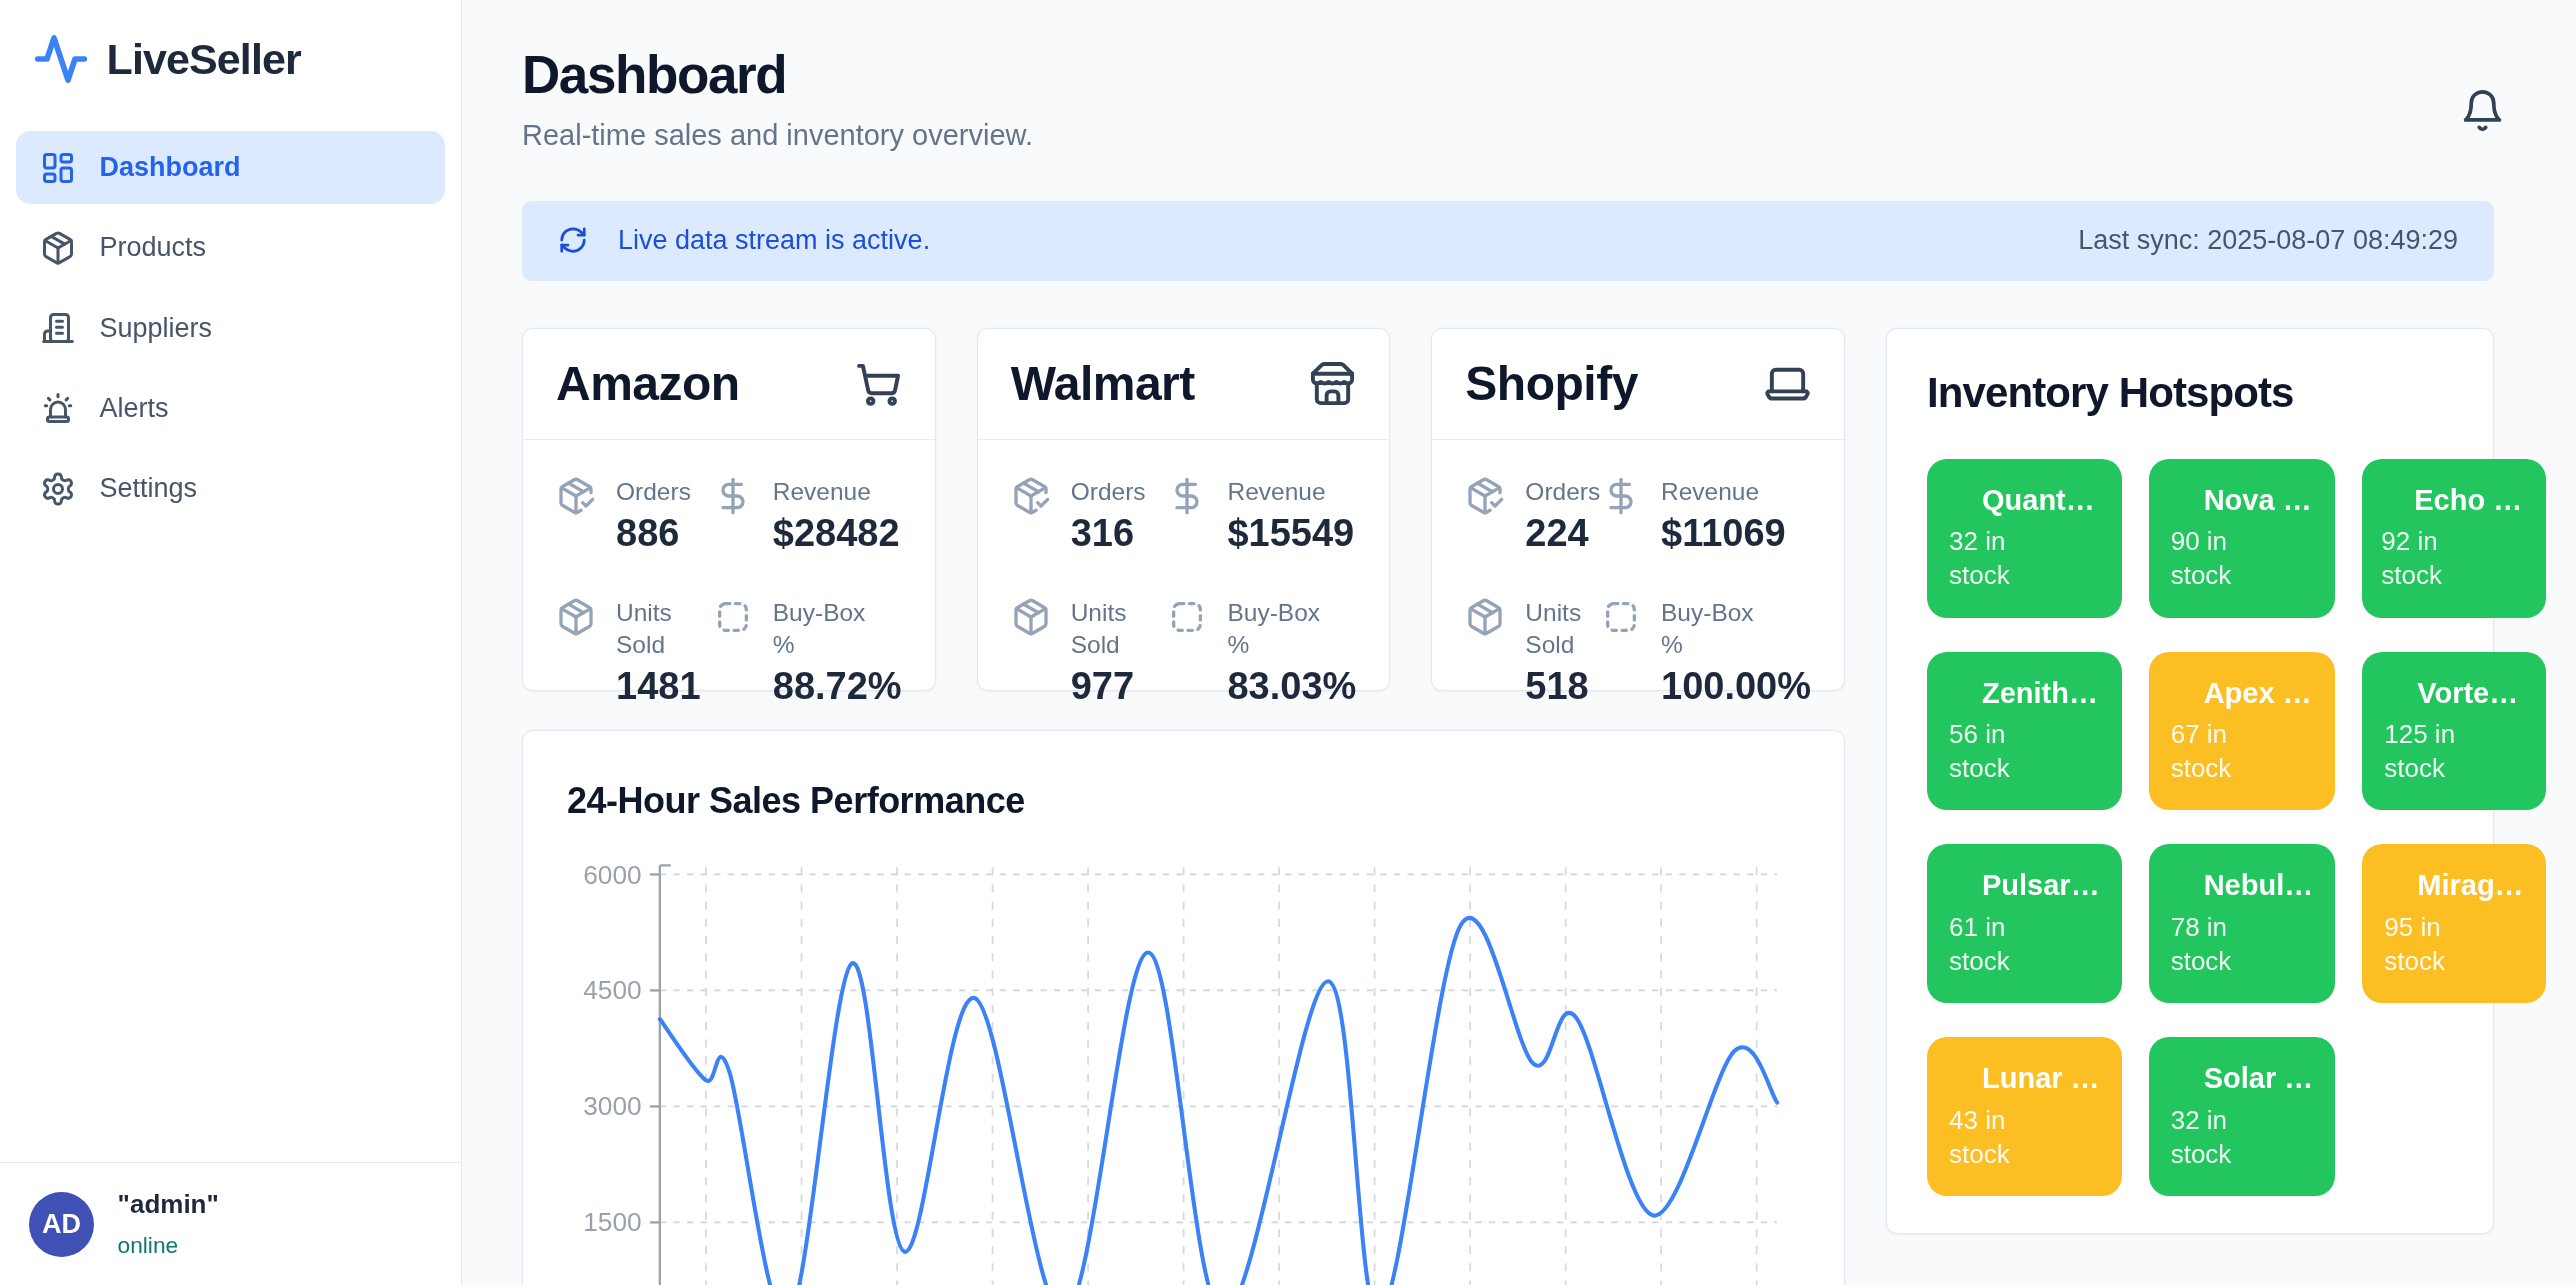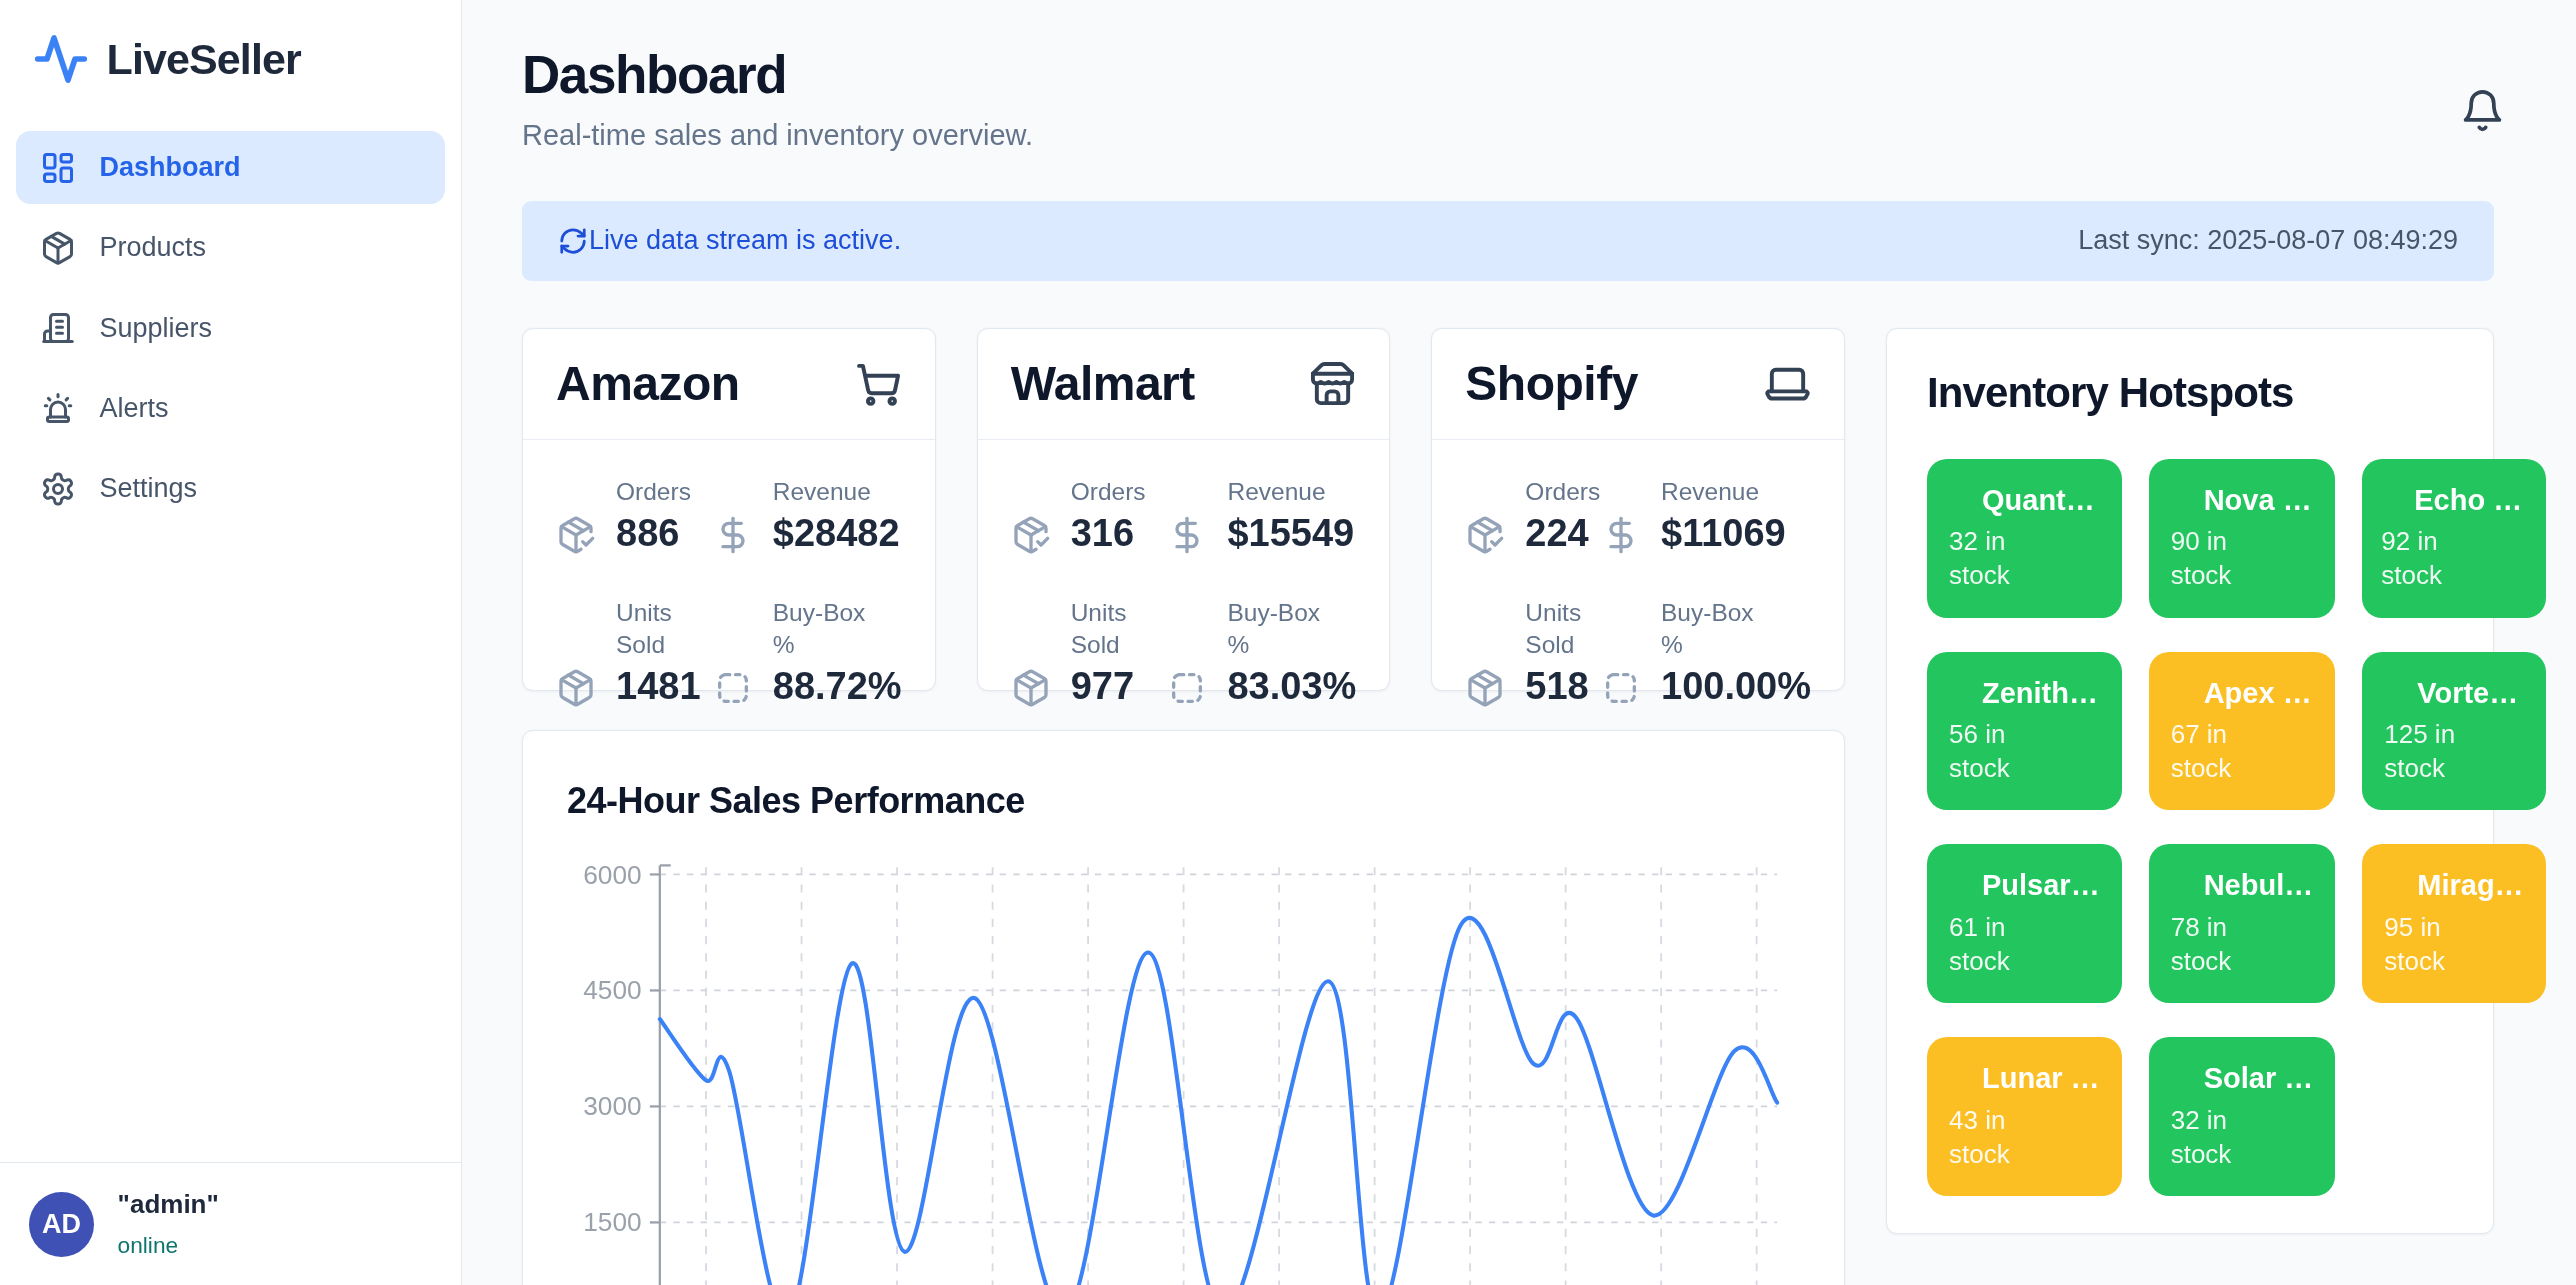--- a/index.html
+++ b/index.html
@@ -44,41 +44,41 @@
   .main-header { display:flex; justify-content:space-between; align-items:flex-start; }
   .page-title { font-size:53px; font-weight:800; color:#0f172a; letter-spacing:-1.4px; }
   .page-subtitle { font-size:29px; color:#64748b; margin-top:13.6px; }
   .bell-btn { background:none; border:none; cursor:pointer; margin-top:44px; margin-right:-11px; }
   .bell-btn svg { width:45px; height:45px; color:#334155; }
 
   .banner {
     margin-top:49px; height:80px; background:#dbeafe; border-radius:9px;
     display:flex; align-items:center; justify-content:space-between; padding:0 36px;
   }
-  .banner-left { display:flex; align-items:center; gap:1px; color:#1d4ed8; font-size:27px; font-weight:500; }
+  .banner-left { display:flex; gap:30px; color:#1d4ed8; font-size:27px; font-weight:500; }
   .banner-left svg { width:30px; height:30px; }
   .banner-sync { font-size:27px; color:#475569; }
 
   .content-row { display:flex; gap:41px; margin-top:47px; }
   .left-col { width:1323px; min-width:1323px; }
 
   
   .cards-row { display:flex; gap:41px; }
   .mcard {
     flex:1; height:363px; background:#fff; border:0.9px solid #e2e8f0; border-radius:11px;
     box-shadow:0 0.9px 2.7px rgba(15,23,42,.05);
   }
   .mcard-head {
     height:111px; padding:0 33px; border-bottom:0.9px solid #e9edf3;
     display:flex; align-items:center; justify-content:space-between;
   }
   .mcard-title { font-size:48px; font-weight:800; color:#0f172a; letter-spacing:-0.5px; }
   .mcard-icon { width:47px; height:47px; color:#334155; }
   .mcard-stats { display:grid; grid-template-columns:1fr 1fr; row-gap:42px; padding:36px 33px; }
-  .stat { display:flex; align-items:flex-end; gap:20px; }
+  .stat { display:flex; align-items:flex-start; gap:20px; }
   .stat-icon { width:40px; height:40px; color:#94a3b8; flex:none; }
   .stat-label { font-size:24.5px; color:#64748b; line-height:1.3; }
   .stat-value { font-size:38px; font-weight:700; color:#1e293b; margin-top:4.5px; }
   .stat--narrow .stat-label { max-width:113px; }
 
   
   .chart-card {
     margin-top:39px; height:798px; background:#fff; border:0.9px solid #e2e8f0;
     border-radius:11px; position:relative; box-shadow:0 0.9px 2.7px rgba(15,23,42,.05);
   }

